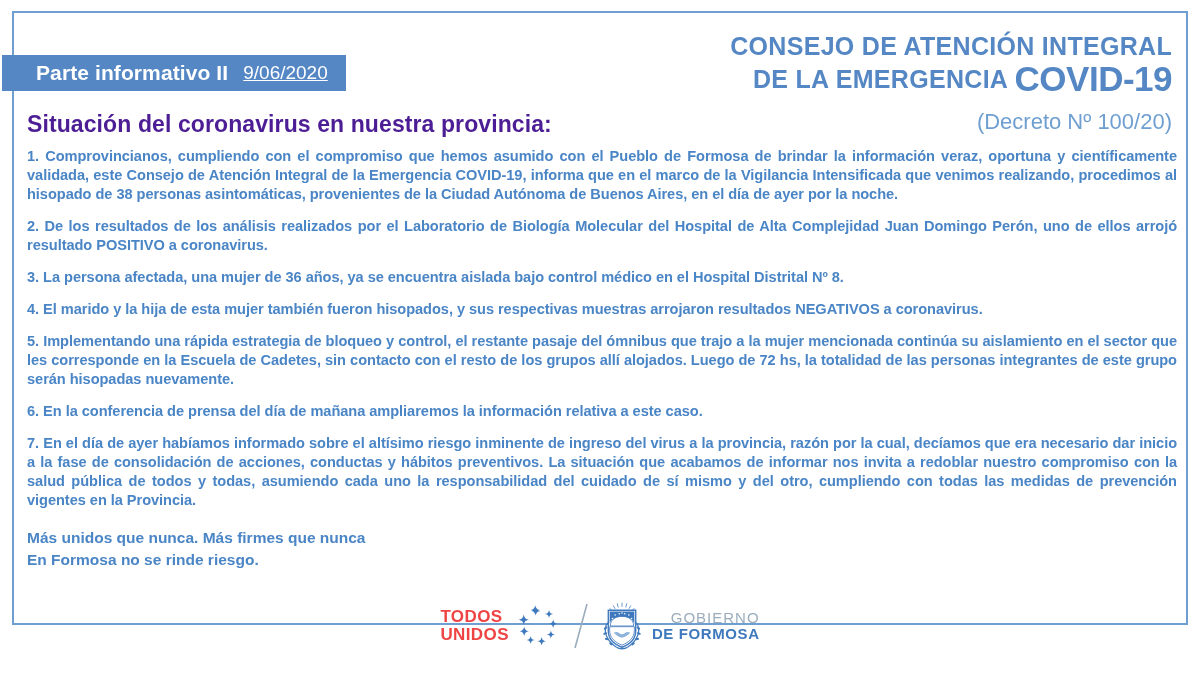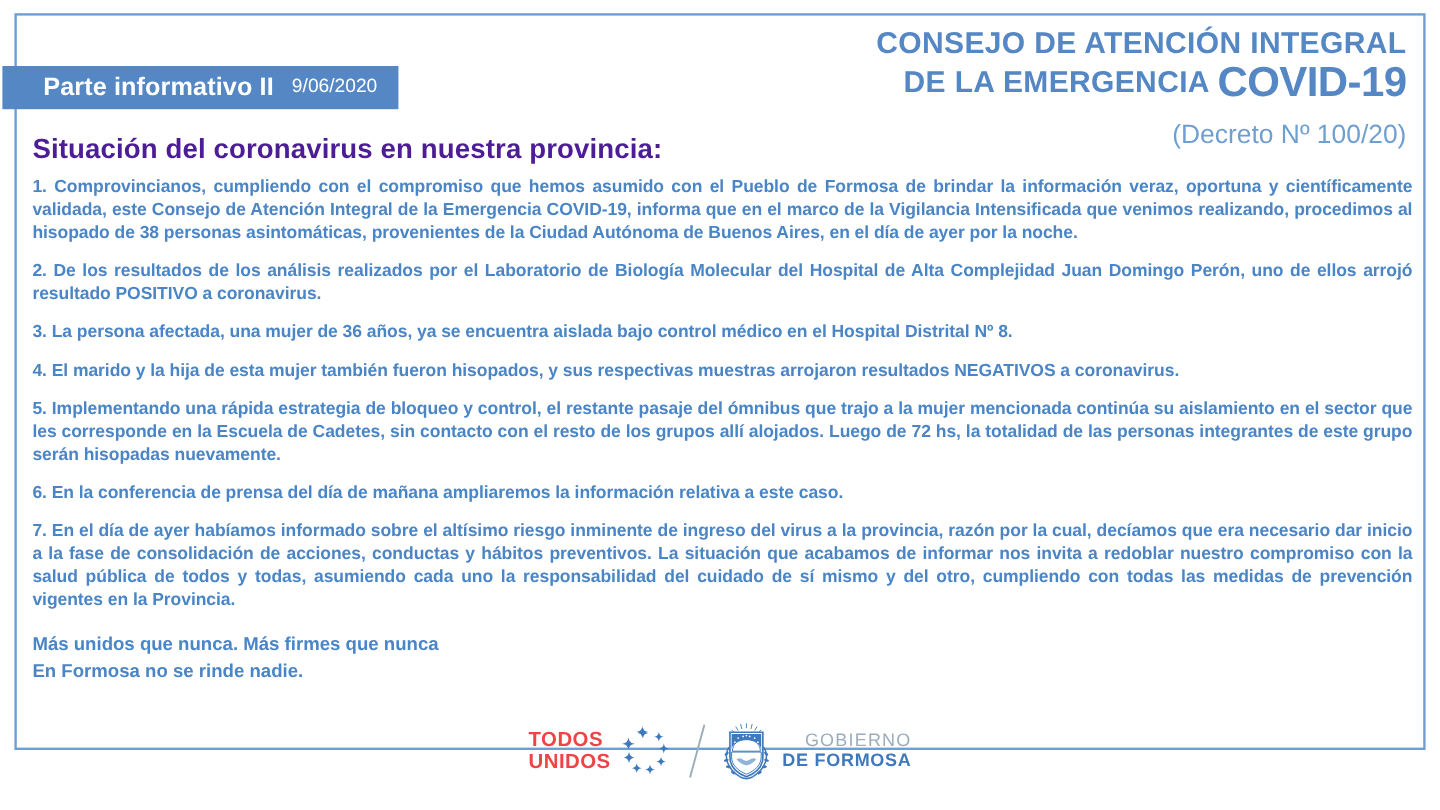--- a/index.html
+++ b/index.html
@@ -44,29 +44,30 @@
     align-items: center;
     padding: 0 18px 0 34px;
     white-space: nowrap;
   }
   .ribbon-title {
     font-size: 21px;
     font-weight: bold;
     letter-spacing: 0.1px;
   }
   .ribbon-date {
-    font-size: 16px;
+    font-size: 19px;
     font-weight: normal;
     margin-left: 15px;
+    text-decoration: underline;
   }
 
   
   .council {
     position: absolute;
-    right: 18px; top: 10px;
+    right: 18px; top: 20px;
     text-align: right;
     color: #5487c4;
     line-height: 1.07;
   }
   .council-l1, .council-l2 {
     font-size: 25px;
     font-weight: bold;
     letter-spacing: 0.3px;
     white-space: nowrap;
   }
@@ -193,21 +194,21 @@
       <p class="para">1. Comprovincianos, cumpliendo con el compromiso que hemos asumido con el Pueblo de Formosa de brindar la información veraz, oportuna y científicamente validada, este Consejo de Atención Integral de la Emergencia COVID-19, informa que en el marco de la Vigilancia Intensificada que venimos realizando, procedimos al hisopado de 38 personas asintomáticas, provenientes de la Ciudad Autónoma de Buenos Aires, en el día de ayer por la noche.</p>
       <p class="para">2. De los resultados de los análisis realizados por el Laboratorio de Biología Molecular del Hospital de Alta Complejidad Juan Domingo Perón, uno de ellos arrojó resultado POSITIVO a coronavirus.</p>
       <p class="para">3. La persona afectada, una mujer de 36 años, ya se encuentra aislada bajo control médico en el Hospital Distrital Nº 8.</p>
       <p class="para">4. El marido y la hija de esta mujer también fueron hisopados, y sus respectivas muestras arrojaron resultados NEGATIVOS a coronavirus.</p>
       <p class="para">5. Implementando una rápida estrategia de bloqueo y control, el restante pasaje del ómnibus que trajo a la mujer mencionada continúa su aislamiento en el sector que les corresponde en la Escuela de Cadetes, sin contacto con el resto de los grupos allí alojados. Luego de 72 hs, la totalidad de las personas integrantes de este grupo serán hisopadas nuevamente.</p>
       <p class="para">6. En la conferencia de prensa del día de mañana ampliaremos la información relativa a este caso.</p>
       <p class="para">7. En el día de ayer habíamos informado sobre el altísimo riesgo inminente de ingreso del virus a la provincia, razón por la cual, decíamos que era necesario dar inicio a la fase de consolidación de acciones, conductas y hábitos preventivos. La situación que acabamos de informar nos invita a redoblar nuestro compromiso con la salud pública de todos y todas, asumiendo cada uno la responsabilidad del cuidado de sí mismo y del otro, cumpliendo con todas las medidas de prevención vigentes en la Provincia.</p>
 
       <div class="closing">
         <div>Más unidos que nunca. Más firmes que nunca</div>
-        <div>En Formosa no se rinde nadie.</div>
+        <div>En Formosa no se rinde riesgo.</div>
       </div>
     </div>
 
   </div>
 
   <div class="footer">
 
     <div class="logo-todos">
       <div class="logo-todos-text">
         <div>TODOS</div>

